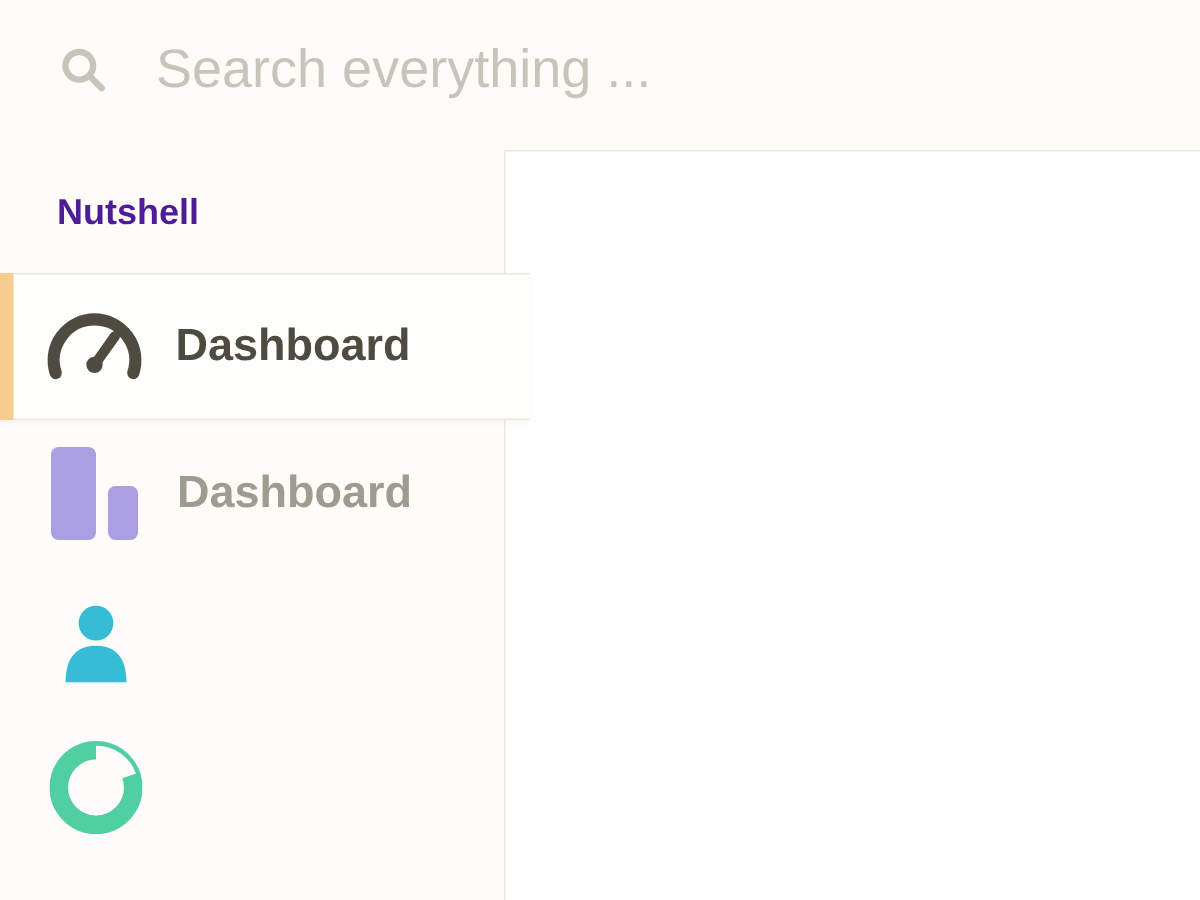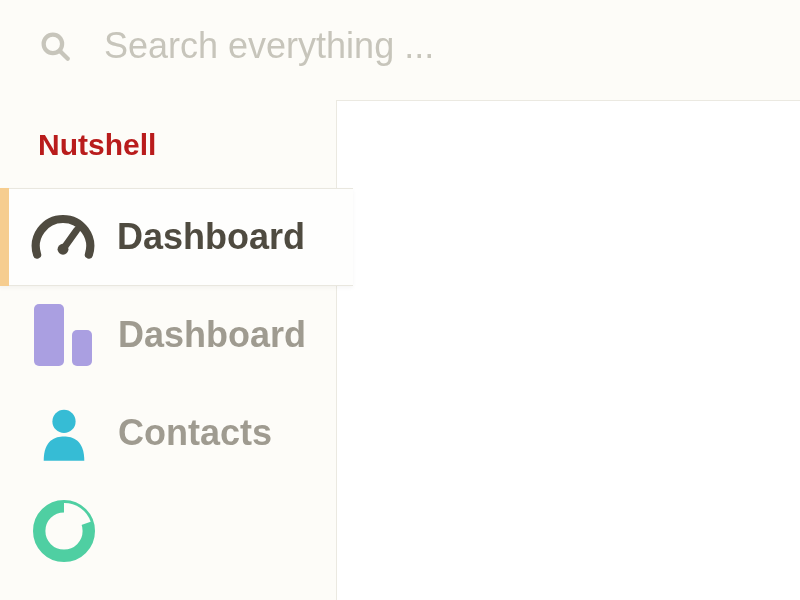--- a/index.html
+++ b/index.html
@@ -41,43 +41,43 @@
     top: 100px; left: 0; right: 0; bottom: 0;
   }
 
   .sidebar {
     width: 336px;
     flex: 0 0 336px;
     position: relative;
   }
 
   .brand {
-    font-size: 30px;
+    font-size: 24px;
     font-weight: 700;
-    color: #b91c1c;
+    color: #4c1d95;
     padding: 28px 0 26px 38px;
   }
 
   .nav { list-style: none; }
   .nav-item {
     display: flex;
     align-items: center;
     height: 98px;
     padding-left: 24px;
     cursor: pointer;
     position: relative;
   }
   .nav-item .icon-wrap {
     width: 80px;
     display: flex;
     align-items: center;
     justify-content: center;
   }
   .nav-item .label {
-    font-size: 36px;
+    font-size: 30px;
     font-weight: 700;
     color: #9f9b90;
     margin-left: 14px;
   }
 
   .nav-item.active {
     background: #fefefd;
     border-top: 1px solid #e9e7df;
     border-bottom: 1px solid #e9e7df;
     box-shadow: 0 2px 4px rgba(0,0,0,0.04);
@@ -172,21 +172,20 @@
 
       <li class="nav-item">
         <span class="icon-wrap">
           <span class="icon-contacts">
             <svg viewBox="0 0 100 100">
               <circle cx="50" cy="30" r="20" fill="#36bcd5"></circle>
               <path d="M15 98 C15 62 35 56 50 56 C65 56 85 62 85 98 Z" fill="#36bcd5"></path>
             </svg>
           </span>
         </span>
-        <span class="label">Contacts</span>
       </li>
 
       <li class="nav-item">
         <span class="icon-wrap">
           <span class="icon-pipeline">
             <svg viewBox="0 0 100 100">
               <circle cx="50" cy="50" r="40" fill="none" stroke="#4fcfa2" stroke-width="20"></circle>
               <path d="M50 50 L50 5 A45 45 0 0 1 93 35 Z" fill="#fdfcf8"></path>
             </svg>
           </span>

